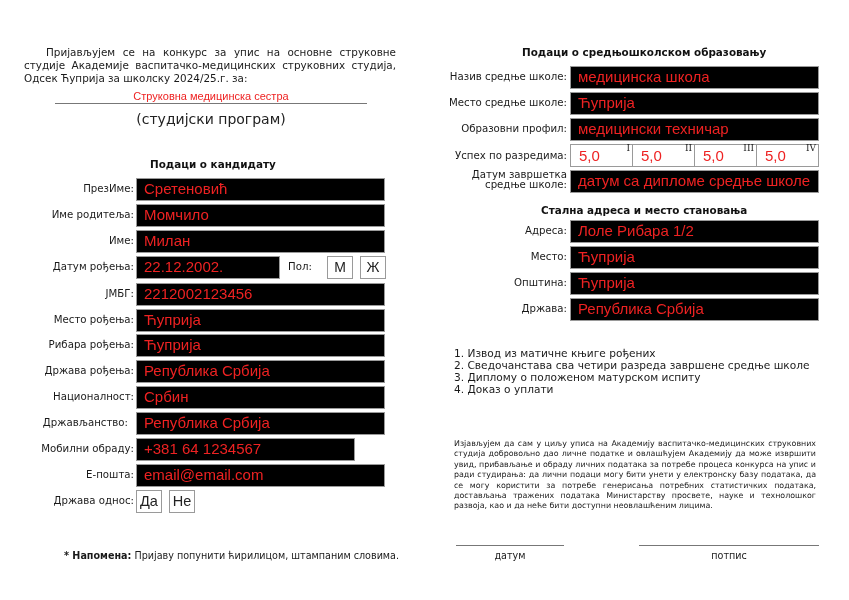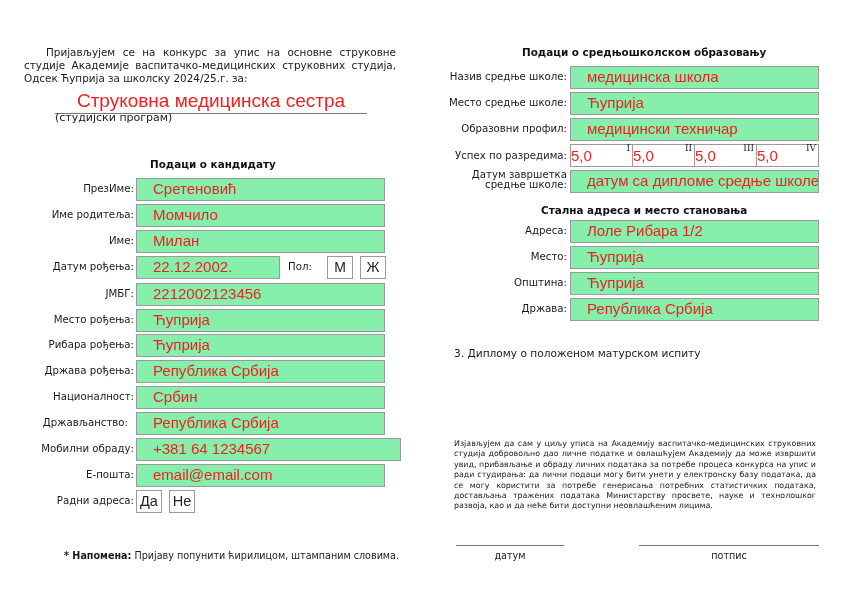--- a/index.html
+++ b/index.html
@@ -6,48 +6,48 @@
   html, body { width: 849px; height: 600px; background: #ffffff; overflow: hidden; }
   body { position: relative; font-family: "DejaVu Sans", sans-serif; color: #111; }
 
   .intro {
     position: absolute; left: 24px; top: 46px; width: 372px;
     font-size: 10.4px; line-height: 13px; text-align: justify; color: #1a1a1a;
   }
   .intro .indent { display: inline-block; width: 22px; }
   .program {
     position: absolute; left: 55px; top: 90px; width: 312px; text-align: center;
-    font-family: "Liberation Sans", sans-serif; font-size: 19px; color: #ee2222;
+    font-family: "Liberation Sans", sans-serif; font-size: 11px; color: #ee2222;
     border-bottom: 1.5px solid #777; padding-bottom: 1px;
   }
   .program-caption {
-    position: absolute; left: 55px; top: 111px; width: 312px; text-align: left;
-    font-size: 11px; color: #222;
+    position: absolute; left: 55px; top: 111px; width: 312px; text-align: center;
+    font-size: 14px; color: #222;
   }
   .section-title {
     position: absolute; font-size: 10.4px; font-weight: bold; color: #111;
   }
   .lbl {
     font-size: 10.2px; color: #1a1a1a; text-align: right; white-space: nowrap;
   }
   .field {
     position: absolute; height: 23px; border: 1.5px solid #9a9a9a;
     font-family: "Liberation Sans", sans-serif; font-size: 15px; color: #ee2222;
-    padding-left: 16px; line-height: 20px; white-space: nowrap; overflow: hidden;
-    background: #86efac;
+    padding-left: 7px; line-height: 20px; white-space: nowrap; overflow: hidden;
+    background: #000000;
   }
   .smallbox {
     position: absolute; height: 23px; border: 1.5px solid #9a9a9a;
     font-family: "Liberation Sans", sans-serif; font-size: 14px; color: #222;
     text-align: center; line-height: 20px; background: #fff;
   }
   .grade {
     position: absolute; height: 23px; border: 1.5px solid #9a9a9a;
     font-family: "Liberation Sans", sans-serif; font-size: 15px; color: #ee2222;
-    line-height: 22px; background: #fff;
+    padding-left: 8px; line-height: 22px; background: #fff;
   }
   .grade .roman {
     position: absolute; top: -3px; right: 2px; font-family: "DejaVu Serif", serif;
     font-size: 9px; color: #222; line-height: 12px;
   }
 
   .attach {
     position: absolute; left: 454px; top: 347px; width: 380px;
     font-size: 10.6px; line-height: 12px; color: #1a1a1a;
   }
@@ -85,30 +85,30 @@
     <div class="field" style="left: 136px; top: 309px; width: 249px;">Ћуприја</div>
     <div class="lbl" style="position: absolute; left: 20px; width: 114px; top: 339px;">Рибара рођења:</div>
     <div class="field" style="left: 136px; top: 334px; width: 249px;">Ћуприја</div>
     <div class="lbl" style="position: absolute; left: 20px; width: 114px; top: 365px;">Држава рођења:</div>
     <div class="field" style="left: 136px; top: 360px; width: 249px;">Република Србија</div>
     <div class="lbl" style="position: absolute; left: 20px; width: 114px; top: 391px;">Националност:</div>
     <div class="field" style="left: 136px; top: 386px; width: 249px;">Србин</div>
     <div class="lbl" style="position: absolute; left: 14px; width: 114px; top: 417px;">Држављанство:</div>
     <div class="field" style="left: 136px; top: 412px; width: 249px;">Република Србија</div>
     <div class="lbl" style="position: absolute; left: 20px; width: 114px; top: 443px;">Мобилни обраду:</div>
-    <div class="field" style="left: 136px; top: 438px; width: 265px;">+381 64 1234567</div>
+    <div class="field" style="left: 136px; top: 438px; width: 219px;">+381 64 1234567</div>
     <div class="lbl" style="position: absolute; left: 20px; width: 114px; top: 469px;">Е-пошта:</div>
     <div class="field" style="left: 136px; top: 464px; width: 249px;">email@email.com</div>
   </div>
 
 <div class="lbl" style="position:absolute; left:288px; top:261px;">Пол:</div>
 <div class="smallbox" style="left:327px; top:256px; width:26px;">М</div>
 <div class="smallbox" style="left:360px; top:256px; width:26px;">Ж</div>
 
-<div class="lbl" style="position:absolute; left:30px; width:104px; top:495px;">Радни адреса:</div>
+<div class="lbl" style="position:absolute; left:30px; width:104px; top:495px;">Држава однос:</div>
 <div class="smallbox" style="left:136px; top:490px; width:26px; font-size:14.5px;">Да</div>
 <div class="smallbox" style="left:169px; top:490px; width:26px; font-size:14.5px;">Не</div>
 
 <div class="note"><b>* Напомена:</b><span> Пријаву попунити ћирилицом, штампаним словима.</span></div>
 
 <div class="section-title" style="left:522px; top:46px;">Подаци о средњошколском образовању</div>
 <div id="school-rows">
     <div class="lbl" style="position: absolute; left: 440px; width: 127px; top: 71px;">Назив средње школе:</div>
     <div class="field" style="left: 570px; top: 66px; width: 249px;">медицинска школа</div>
     <div class="lbl" style="position: absolute; left: 440px; width: 127px; top: 97px;">Место средње школе:</div>
@@ -137,21 +137,24 @@
     <div class="field" style="left: 570px; top: 220px; width: 249px;">Лоле Рибара 1/2</div>
     <div class="lbl" style="position: absolute; left: 440px; width: 127px; top: 251px;">Место:</div>
     <div class="field" style="left: 570px; top: 246px; width: 249px;">Ћуприја</div>
     <div class="lbl" style="position: absolute; left: 440px; width: 127px; top: 277px;">Општина:</div>
     <div class="field" style="left: 570px; top: 272px; width: 249px;">Ћуприја</div>
     <div class="lbl" style="position: absolute; left: 440px; width: 127px; top: 303px;">Држава:</div>
     <div class="field" style="left: 570px; top: 298px; width: 249px;">Република Србија</div>
   </div>
 
 <div class="attach">
+  <div>1. Извод из матичне књиге рођених</div>
+  <div>2. Сведочанстава сва четири разреда завршене средње школе</div>
   <div>3. Диплому о положеном матурском испиту</div>
+  <div>4. Доказ о уплати</div>
 </div>
 
 <p class="consent">Изјављујем да сам у циљу уписа на Академију васпитачко-медицинских струковних студија добровољно дао личне податке и овлашћујем Академију да може извршити увид, прибављање и обраду личних података за потребе процеса конкурса на упис и ради студирања: да лични подаци могу бити унети у електронску базу података, да се могу користити за потребе генерисања потребних статистичких података, достављања тражених података Министарству просвете, науке и технолошког развоја, као и да неће бити доступни неовлашћеним лицима.</p>
 
 <div class="sig-line" style="left:456px; width:108px;"></div>
 <div class="sig-label" style="left:456px; width:108px;">датум</div>
 <div class="sig-line" style="left:639px; width:180px;"></div>
 <div class="sig-label" style="left:639px; width:180px;">потпис</div>
 
 </body></html>

